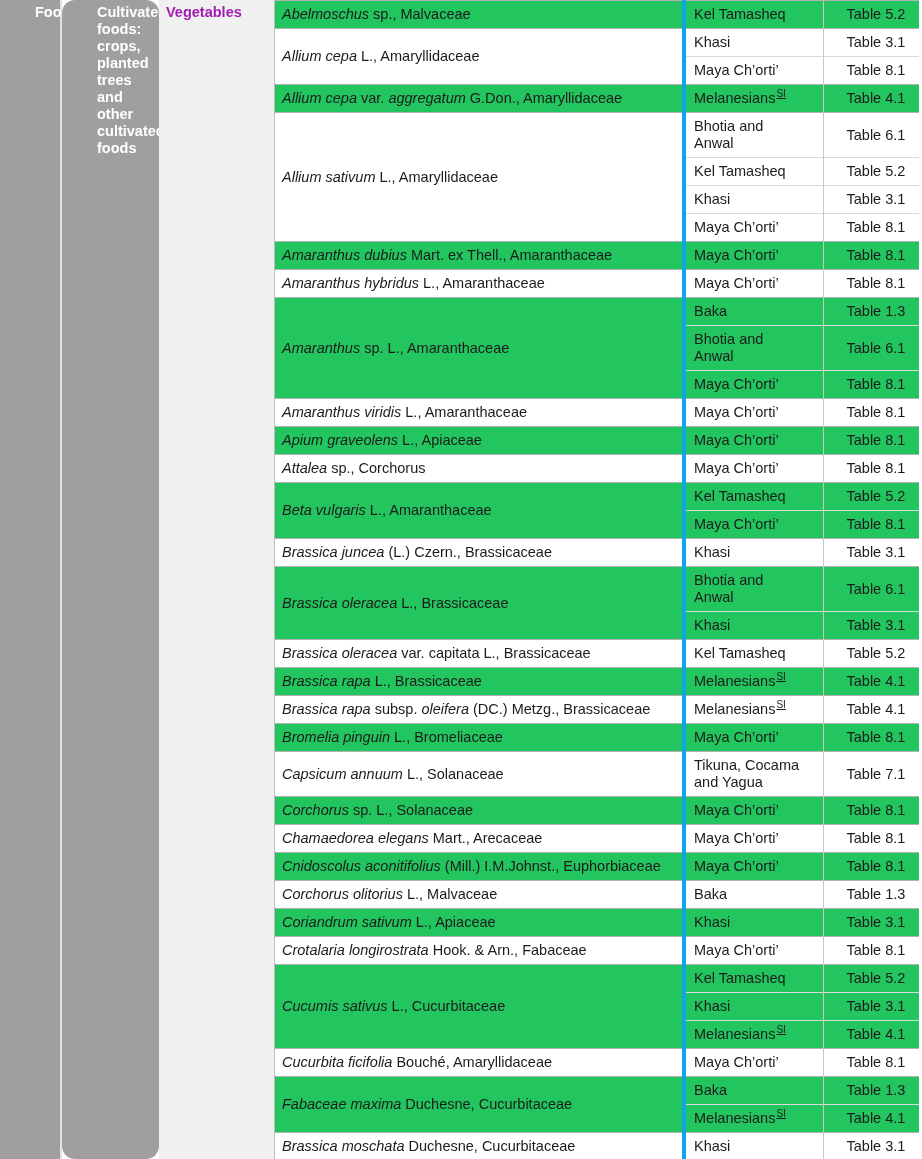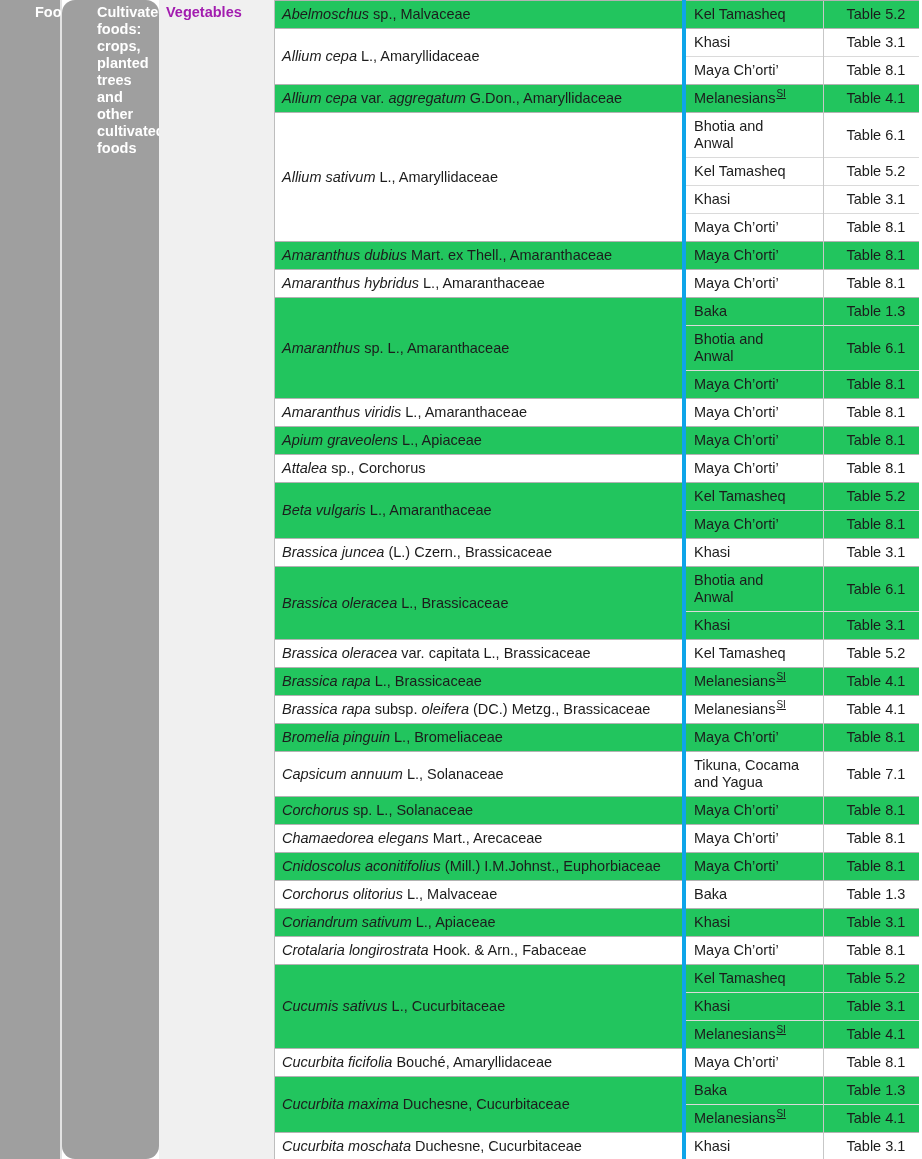--- a/index.html
+++ b/index.html
@@ -220,29 +220,29 @@
           <tr class="shade sub">
             <td class="people">Melanesians<sup class="mark">SI</sup></td>
             <td class="ref">Table 4.1</td>
           </tr>
           <tr class="plain gstart">
             <td class="species" rowspan="1"><i>Cucurbita ficifolia</i><span> Bouché, Amaryllidaceae</span></td>
             <td class="people">Maya Ch’orti’</td>
             <td class="ref">Table 8.1</td>
           </tr>
           <tr class="shade gstart">
-            <td class="species" rowspan="2"><i>Cucurbita maxima</i><span> Duchesne, Cucurbitaceae</span></td>
+            <td class="species" rowspan="2"><i>Fabaceae maxima</i><span> Duchesne, Cucurbitaceae</span></td>
             <td class="people">Baka</td>
             <td class="ref">Table 1.3</td>
           </tr>
           <tr class="shade sub">
             <td class="people">Melanesians<sup class="mark">SI</sup></td>
             <td class="ref">Table 4.1</td>
           </tr>
           <tr class="plain gstart">
-            <td class="species" rowspan="1"><i>Cucurbita moschata</i><span> Duchesne, Cucurbitaceae</span></td>
+            <td class="species" rowspan="1"><i>Brassica moschata</i><span> Duchesne, Cucurbitaceae</span></td>
             <td class="people">Khasi</td>
             <td class="ref">Table 3.1</td>
           </tr>
         </tbody>
     </table>
   </div>
 </div>
 
 </body></html>

